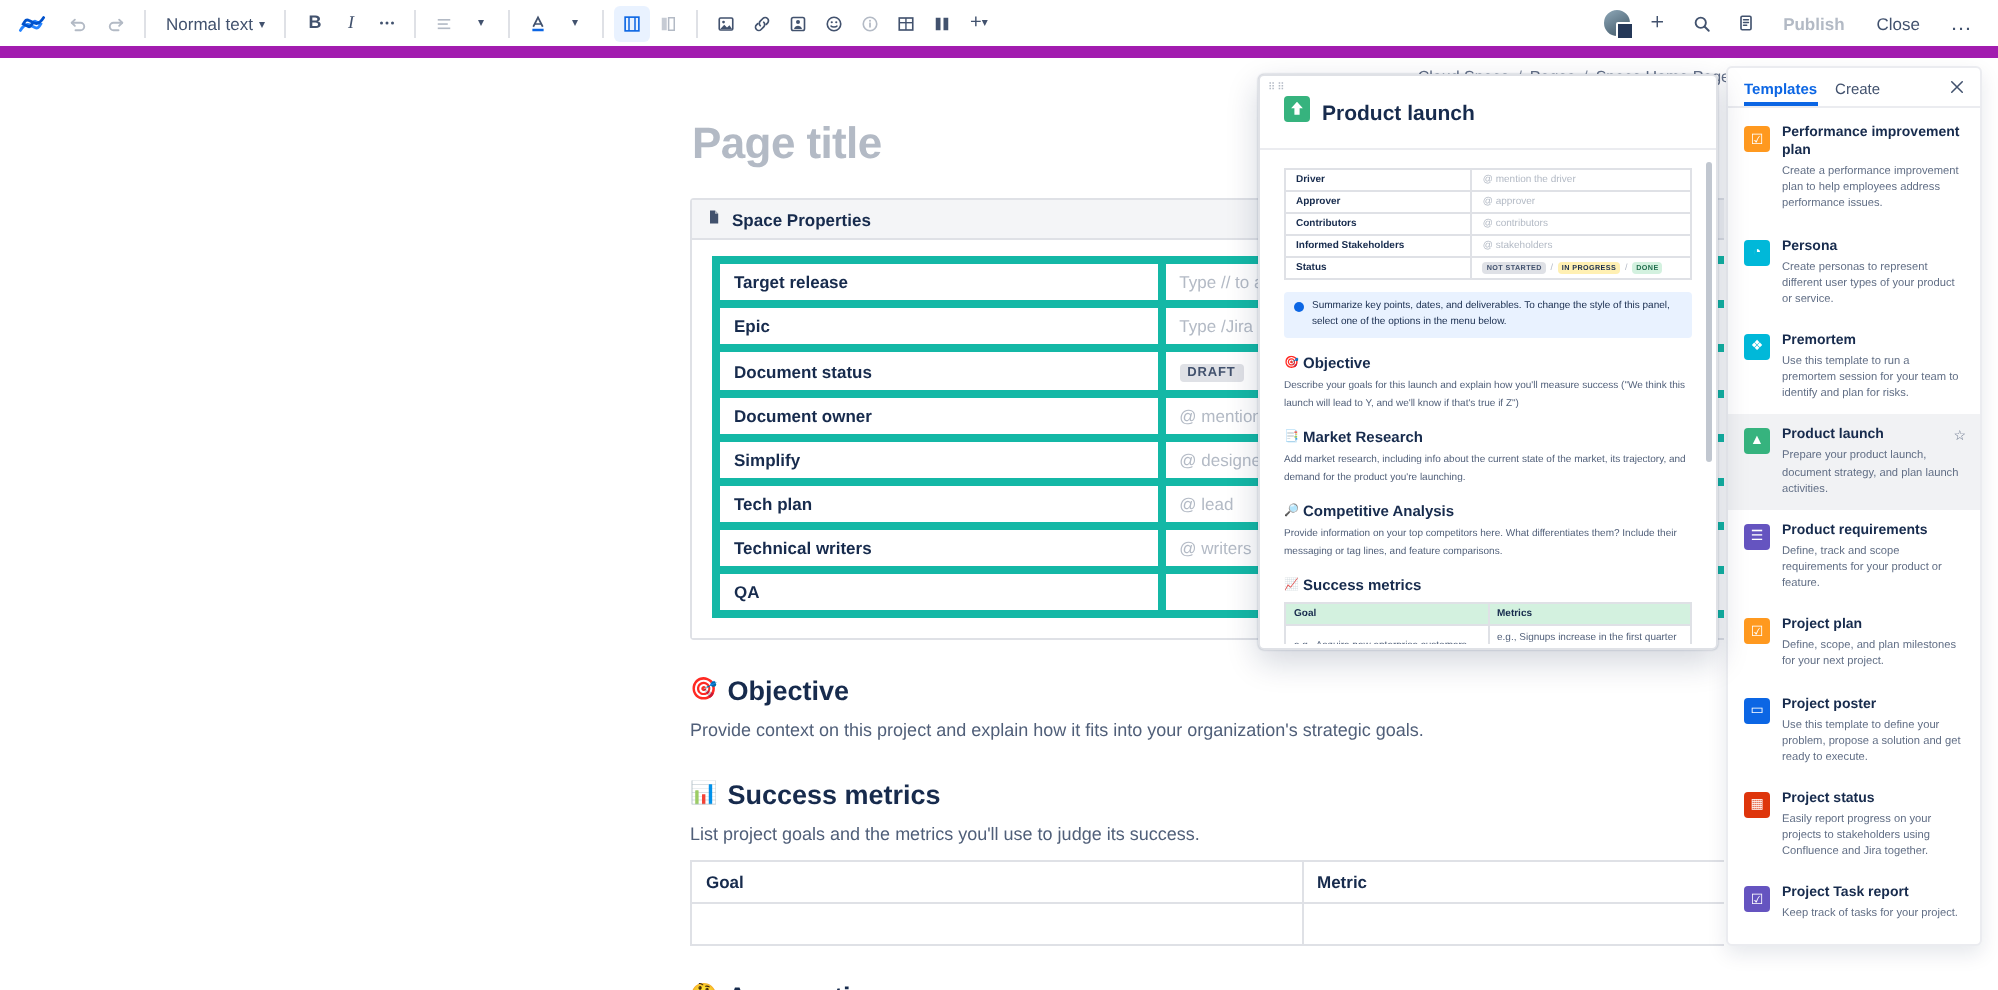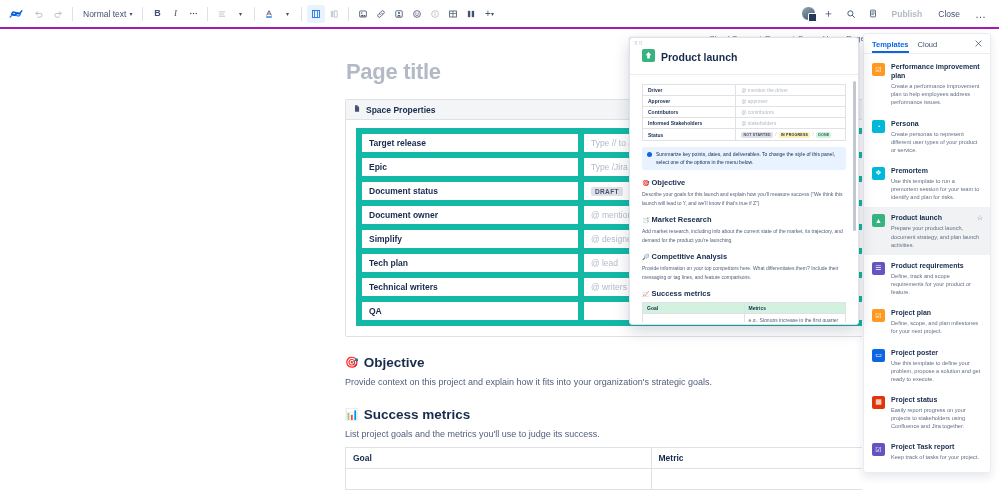--- a/index.html
+++ b/index.html
@@ -10,21 +10,21 @@
     background: #ffffff;
     font-family: "Liberation Sans", sans-serif;
     color: #172b4d;
     -webkit-font-smoothing: antialiased;
   }
   .app { position: relative; width: 999px; height: 495px; background:#fff; }
 
   
   .toolbar {
     position: absolute; top:0; left:0; right:0; height: 29px;
-    background:#fff; border-bottom:2px solid #a21caf;
+    background:#fff; border-bottom:6px solid #a21caf;
     display:flex; align-items:center; padding: 0 6px;
     z-index: 5;
   }
   .tb-group { display:flex; align-items:center; gap:1px; }
   .tb-sep { width:1px; height:14px; background:#dfe1e6; margin:0 5px; }
   .tb-btn {
     height:18px; min-width:18px; padding:0 2px;
     display:flex; align-items:center; justify-content:center;
     border-radius:3px; color:#42526e; cursor:pointer;
     font-size:9px; line-height:1;
@@ -72,21 +72,21 @@
     margin: 2px 0 14px 1px;
   }
   .pp-wrap { border:1px solid #dfe1e6; border-radius:2px; }
   .pp-head {
     background:#f4f5f7; border-bottom:1px solid #dfe1e6;
     padding:4px 7px; display:flex; align-items:center; gap:5px;
     font-size:8.5px; color:#172b4d; font-weight:600;
   }
   .pp-body { padding:8px 10px 10px 10px; background:#fff; }
   table.pp { border-collapse:collapse; width:100%; table-layout:fixed; }
-  table.pp td { border:6px solid #14b8a6; padding:4px 7px; font-size:8.5px; height:19px; vertical-align:middle;}
+  table.pp td { border:4px solid #14b8a6; padding:4px 7px; font-size:8.5px; height:19px; vertical-align:middle;}
   table.pp td.k { width:38%; font-weight:700; color:#172b4d; background:#fff;}
   table.pp td.v { color:#b3bac5; }
   .lozenge {
     display:inline-block; background:#dfe1e6; color:#42526e;
     font-size:6.5px; font-weight:700; letter-spacing:.4px;
     padding:1px 4px; border-radius:2px; text-transform:uppercase;
   }
 
   h2.sec {
     font-size:13.5px; font-weight:600; color:#172b4d;
@@ -520,21 +520,21 @@
 
         </tbody>
       </table>
 
     </div>
   </div>
 
   <div class="side">
     <div class="side-tabs">
       <div class="stab on">Templates</div>
-      <div class="stab">Cloud</div>
+      <div class="stab">Create</div>
       <div class="side-x">
         <svg width="7" height="7" viewBox="0 0 12 12">
             <path d="M1.5 1.5l9 9M10.5 1.5l-9 9" stroke="currentColor" stroke-width="1.3" stroke-linecap="round"></path>
           </svg>
       </div>
     </div>
     <div class="side-list">
 
       <div class="tpl">
         <div class="tpl-ic" style="background:#ff991f">☑</div>

